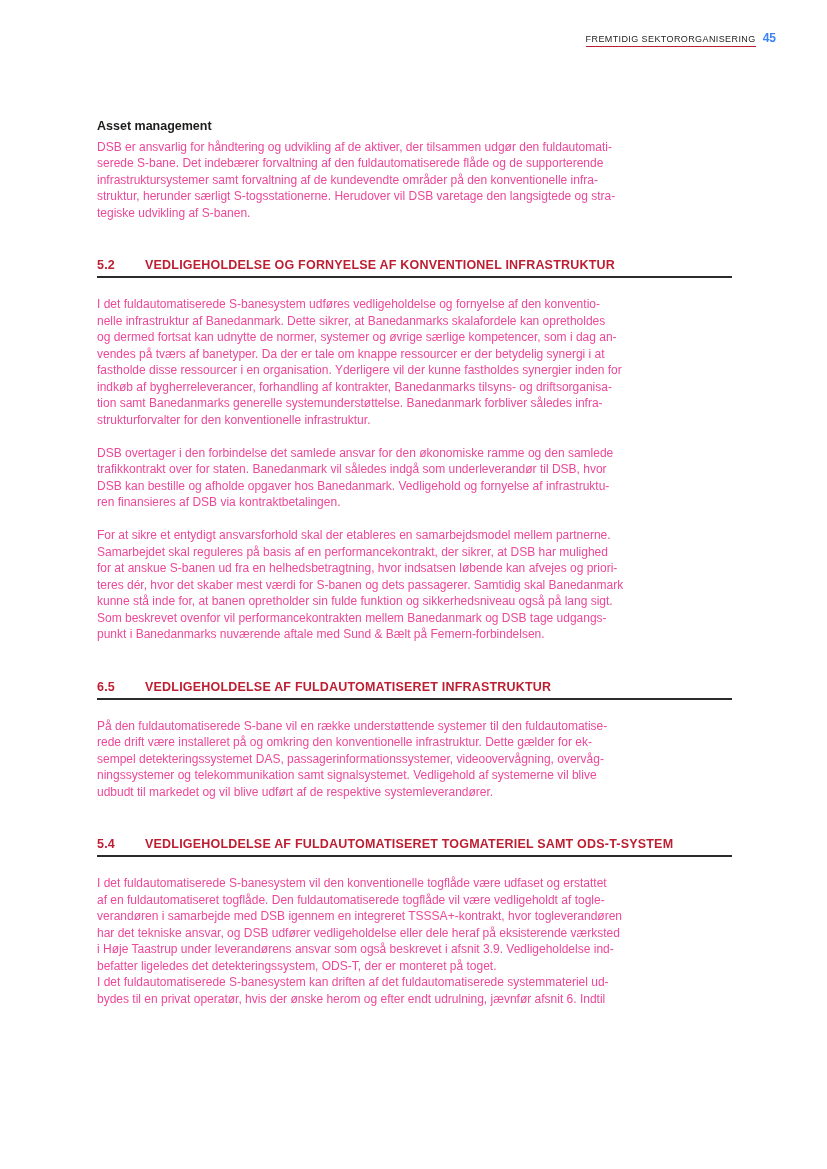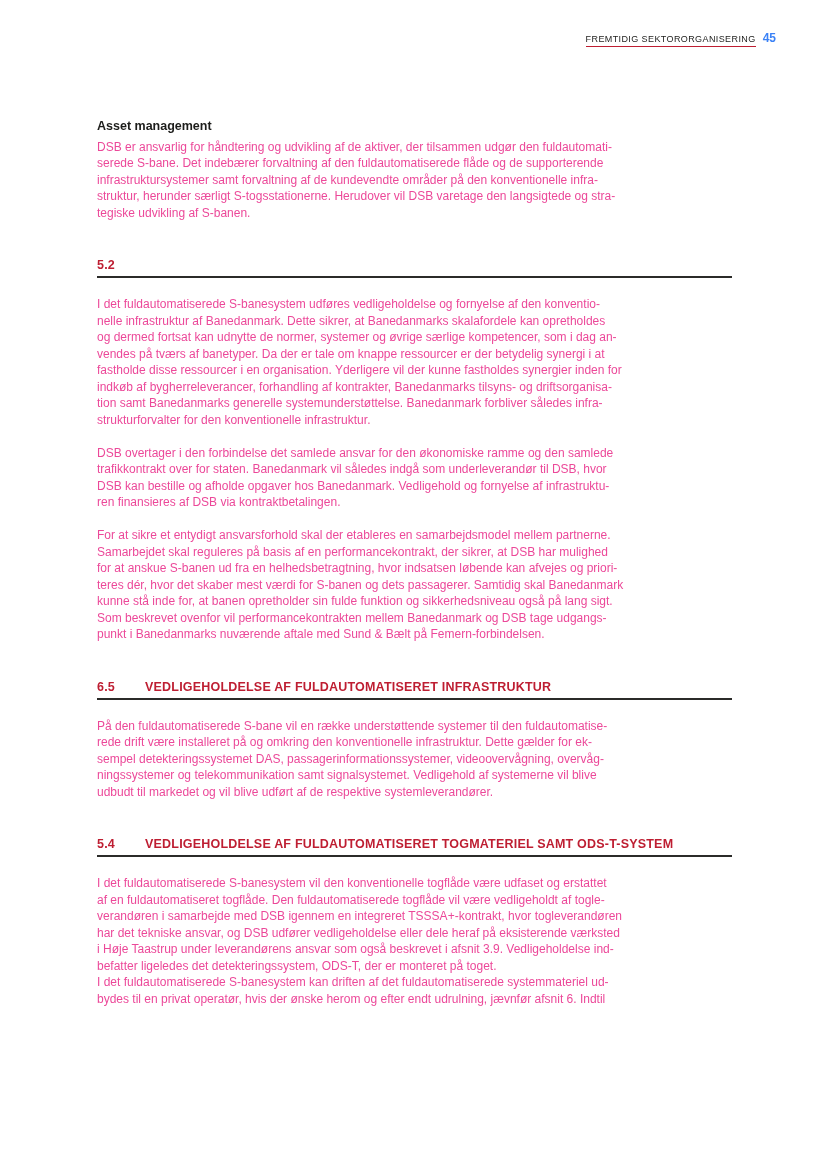--- a/index.html
+++ b/index.html
@@ -92,20 +92,21 @@
     <h2 class="subheading">Asset management</h2>
     <p class="para">DSB er ansvarlig for håndtering og udvikling af de aktiver, der tilsammen udgør den fuldautomati-
 serede S-bane. Det indebærer forvaltning af den fuldautomatiserede flåde og de supporterende
 infrastruktursystemer samt forvaltning af de kundevendte områder på den konventionelle infra-
 struktur, herunder særligt S-togsstationerne. Herudover vil DSB varetage den langsigtede og stra-
 tegiske udvikling af S-banen.</p>
 
     <section>
       <div class="section-heading">
         <span class="sec-num">5.2</span>
+        <span class="sec-title">VEDLIGEHOLDELSE OG FORNYELSE AF KONVENTIONEL INFRASTRUKTUR</span>
       </div>
       <p class="para">I det fuldautomatiserede S-banesystem udføres vedligeholdelse og fornyelse af den konventio-
 nelle infrastruktur af Banedanmark. Dette sikrer, at Banedanmarks skalafordele kan opretholdes
 og dermed fortsat kan udnytte de normer, systemer og øvrige særlige kompetencer, som i dag an-
 vendes på tværs af banetyper. Da der er tale om knappe ressourcer er der betydelig synergi i at
 fastholde disse ressourcer i en organisation. Yderligere vil der kunne fastholdes synergier inden for
 indkøb af bygherreleverancer, forhandling af kontrakter, Banedanmarks tilsyns- og driftsorganisa-
 tion samt Banedanmarks generelle systemunderstøttelse. Banedanmark forbliver således infra-
 strukturforvalter for den konventionelle infrastruktur.</p>
       <p class="para">DSB overtager i den forbindelse det samlede ansvar for den økonomiske ramme og den samlede

